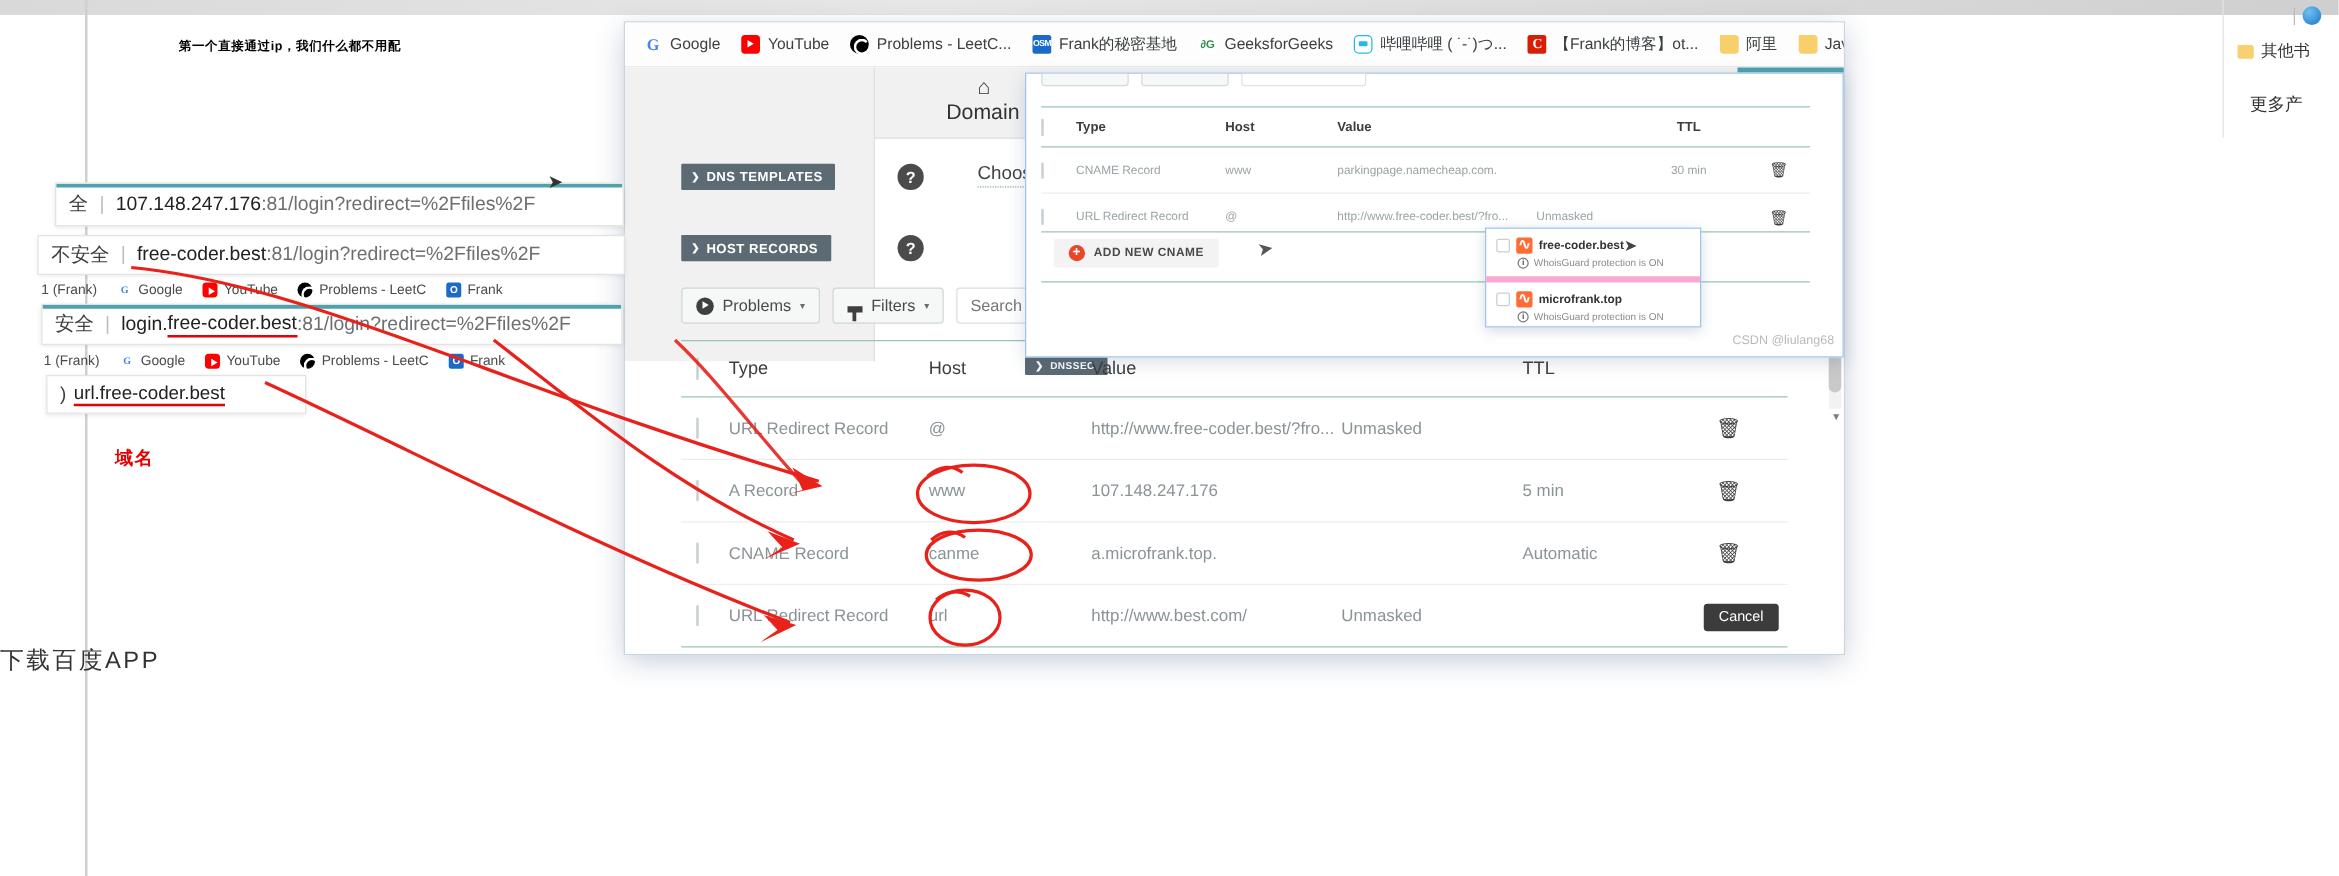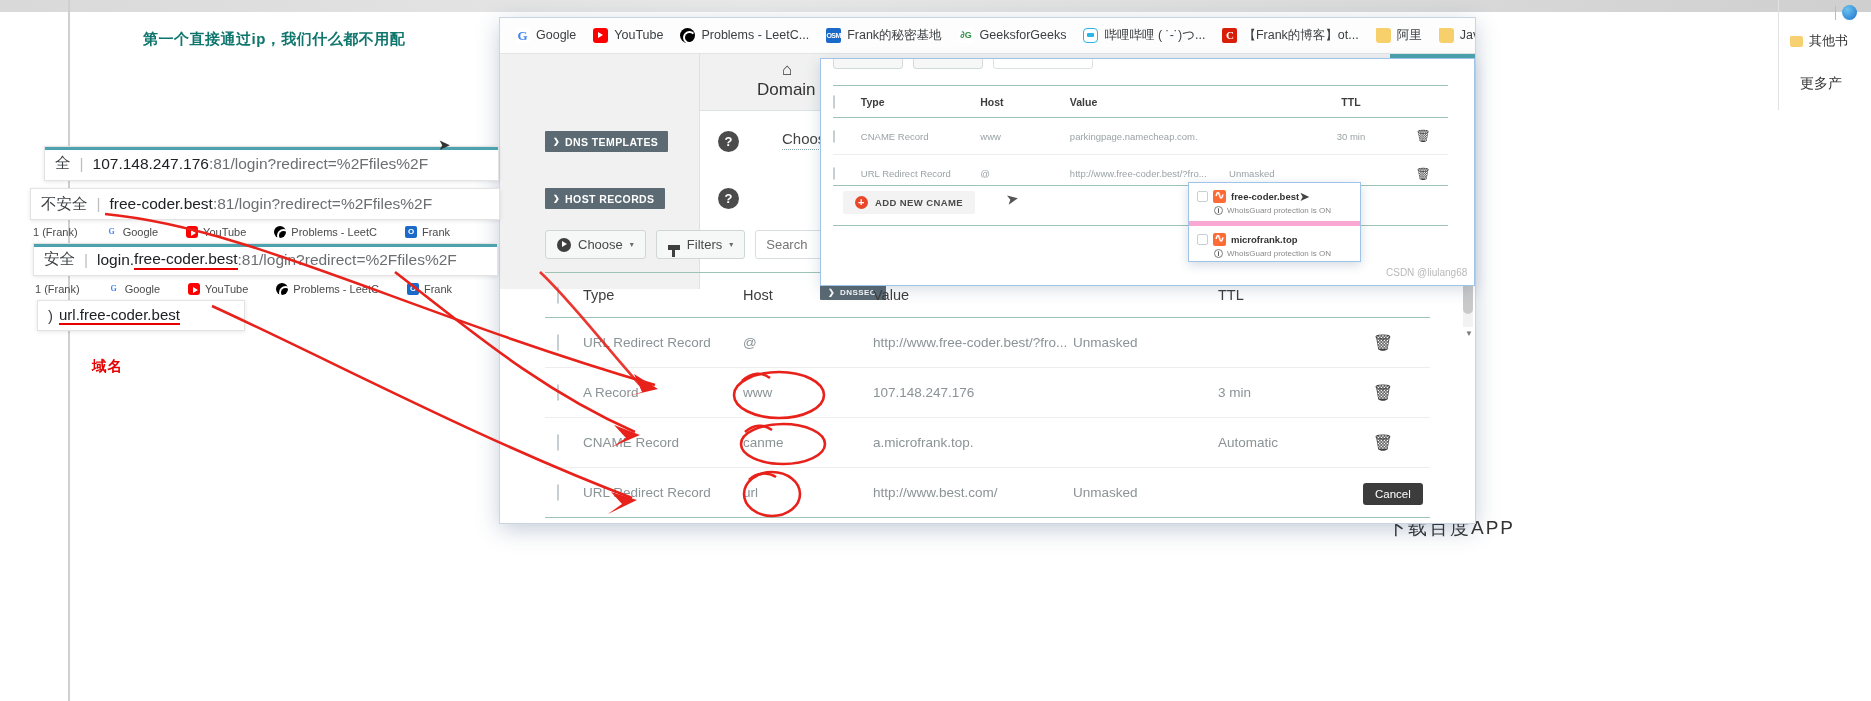--- a/index.html
+++ b/index.html
@@ -14,21 +14,21 @@
   }
   
   #bg-strip-top {
     position:absolute; left:0; top:0; width:1871px; height:12px;
     background:linear-gradient(90deg,#d9d9d9 0%, #e8e8e8 40%, #cfcfcf 100%);
   }
   #bg-left-rule {
     position:absolute; left:68px; top:0; width:2px; height:701px; background:#d0d0d0;
   }
   #bg-bottom-center {
-    position:absolute; left:0; top:515px; width:1515px; text-align:right;
+    position:absolute; left:0; top:515px; width:1515px; text-align:left;
   }
   #bg-bottom-center .t1 { font-size:19px; color:#333; letter-spacing:2px; }
   #bg-bottom-center .t2 { font-size:14px; color:#888; margin-top:10px; letter-spacing:1px;}
 
   
   .right-frag { position:absolute; font-size:13px; color:#333; }
   #right-icons { left:1829px; top:4px; width:42px; height:22px; }
   #right-icons .dot { display:inline-block; width:15px; height:15px; border-radius:50%;
      background:radial-gradient(circle at 35% 30%, #6ec2f0, #1a73c8); vertical-align:middle;}
   #right-icons .bar { display:inline-block; width:1px;height:14px;background:#bbb;margin:0 6px;vertical-align:middle;}
@@ -194,22 +194,22 @@
      background:#c9c9c9; border-radius:5px;}
   #nc-scroll-up { position:absolute; right:2px; top:46px; font-size:8px; color:#7a7a7a;}
   #nc-scroll-dn { position:absolute; right:2px; top:275px; font-size:8px; color:#7a7a7a;}
 
   
   #cancel-tip { position:absolute; left:1363px; top:483px; background:#3c3c3c; color:#fff;
      font-size:11.5px; padding:5px 12px; border-radius:3px;}
   #csdn-wm { position:absolute; left:1386px; top:267px; font-size:10px; color:#b9b9b9;}
 
   
-  #ann-title { position:absolute; left:143px; top:30px; font-size:15px; font-weight:bold;
-     color:#0f766e; letter-spacing:.5px; }
+  #ann-title { position:absolute; left:143px; top:30px; font-size:10px; font-weight:bold;
+     color:#000000; letter-spacing:.5px; }
   #ann-domain { position:absolute; left:92px; top:357px; font-size:14.5px; font-weight:bold;
      color:#e60000; letter-spacing:1px;}
 
   .urlbar {
     position:absolute; background:#fff; border:1px solid #e3e3e3;
     box-shadow:0 1px 4px rgba(0,0,0,.10);
     font-size:15.5px; color:#202124; display:flex; align-items:center;
     white-space:nowrap; overflow:hidden;
   }
   .urlbar .teal-top { position:absolute; left:0; top:0; height:3px; background:#4ca3ae; width:100%;}
@@ -218,21 +218,21 @@
   .urlbar .dim { color:#6c6f72; }
   .urlbar .strong { color:#202124; }
   .ul-red { border-bottom:2.5px solid #e60000; }
 
   #url-1 { left:44px; top:146px; width:455px; height:35px; }
   #url-2 { left:30px; top:188px; width:470px; height:32px; }
   #url-3 { left:33px; top:243px; width:465px; height:33px; }
   #url-4 { left:37px; top:300px; width:208px; height:31px; font-size:15px; }
 
   .mini-bm { position:absolute; font-size:11px; color:#4a4a4a; display:flex; align-items:center;
-     gap:28px; white-space:nowrap; overflow:hidden; }
+     gap:16px; white-space:nowrap; overflow:hidden; }
   #mini-bm-1 { left:33px; top:224px; width:465px; height:16px; }
   #mini-bm-2 { left:35px; top:281px; width:462px; height:15px; }
   .mini-bm .mb { display:flex; align-items:center; gap:5px; }
   .mini-bm .ico { width:12px;height:12px;font-size:8px;line-height:12px;}
 
   
   #ann-svg { position:absolute; left:0; top:0; width:1871px; height:701px; pointer-events:none; }
   
   #win-cursor { position:absolute; left:438px; top:136px; font-size:15px; color:#333;}
 </style>
@@ -326,21 +326,21 @@
 <div class="qmark" id="q-host">?</div>
 
 <div class="nc-section-tab" id="tab-dnssec">DNSSEC</div>
 <div class="qmark" id="q-dnssec">?</div>
 <div id="status-lbl">Status</div>
 <div id="status-toggle"></div>
 
 <div id="nc-toolbar">
   <div class="nc-btn">
     <span class="play-ico"></span>
-    <span>Choose</span>
+    <span>Problems</span>
     <span class="caret">▾</span>
   </div>
   <div class="nc-btn">
     <span class="filter-ico"></span>
     <span>Filters</span>
     <span class="caret">▾</span>
   </div>
   <input id="nc-search" placeholder="Search" style="">
 </div>
 
@@ -364,21 +364,21 @@
     <div class="c-ttl"></div>
     <div class="c-del"><span class="trash">🗑</span></div>
   </div>
 
   <div class="row">
     <div class="c-chk"><span class="cb"></span></div>
     <div class="c-type">A Record</div>
     <div class="c-host">www</div>
     <div class="c-value">107.148.247.176</div>
     <div class="c-mask"></div>
-    <div class="c-ttl">3 min</div>
+    <div class="c-ttl">5 min</div>
     <div class="c-del"><span class="trash">🗑</span></div>
   </div>
 
   <div class="row">
     <div class="c-chk"><span class="cb"></span></div>
     <div class="c-type">CNAME Record</div>
     <div class="c-host">canme</div>
     <div class="c-value">a.microfrank.top.</div>
     <div class="c-mask"></div>
     <div class="c-ttl">Automatic</div>

